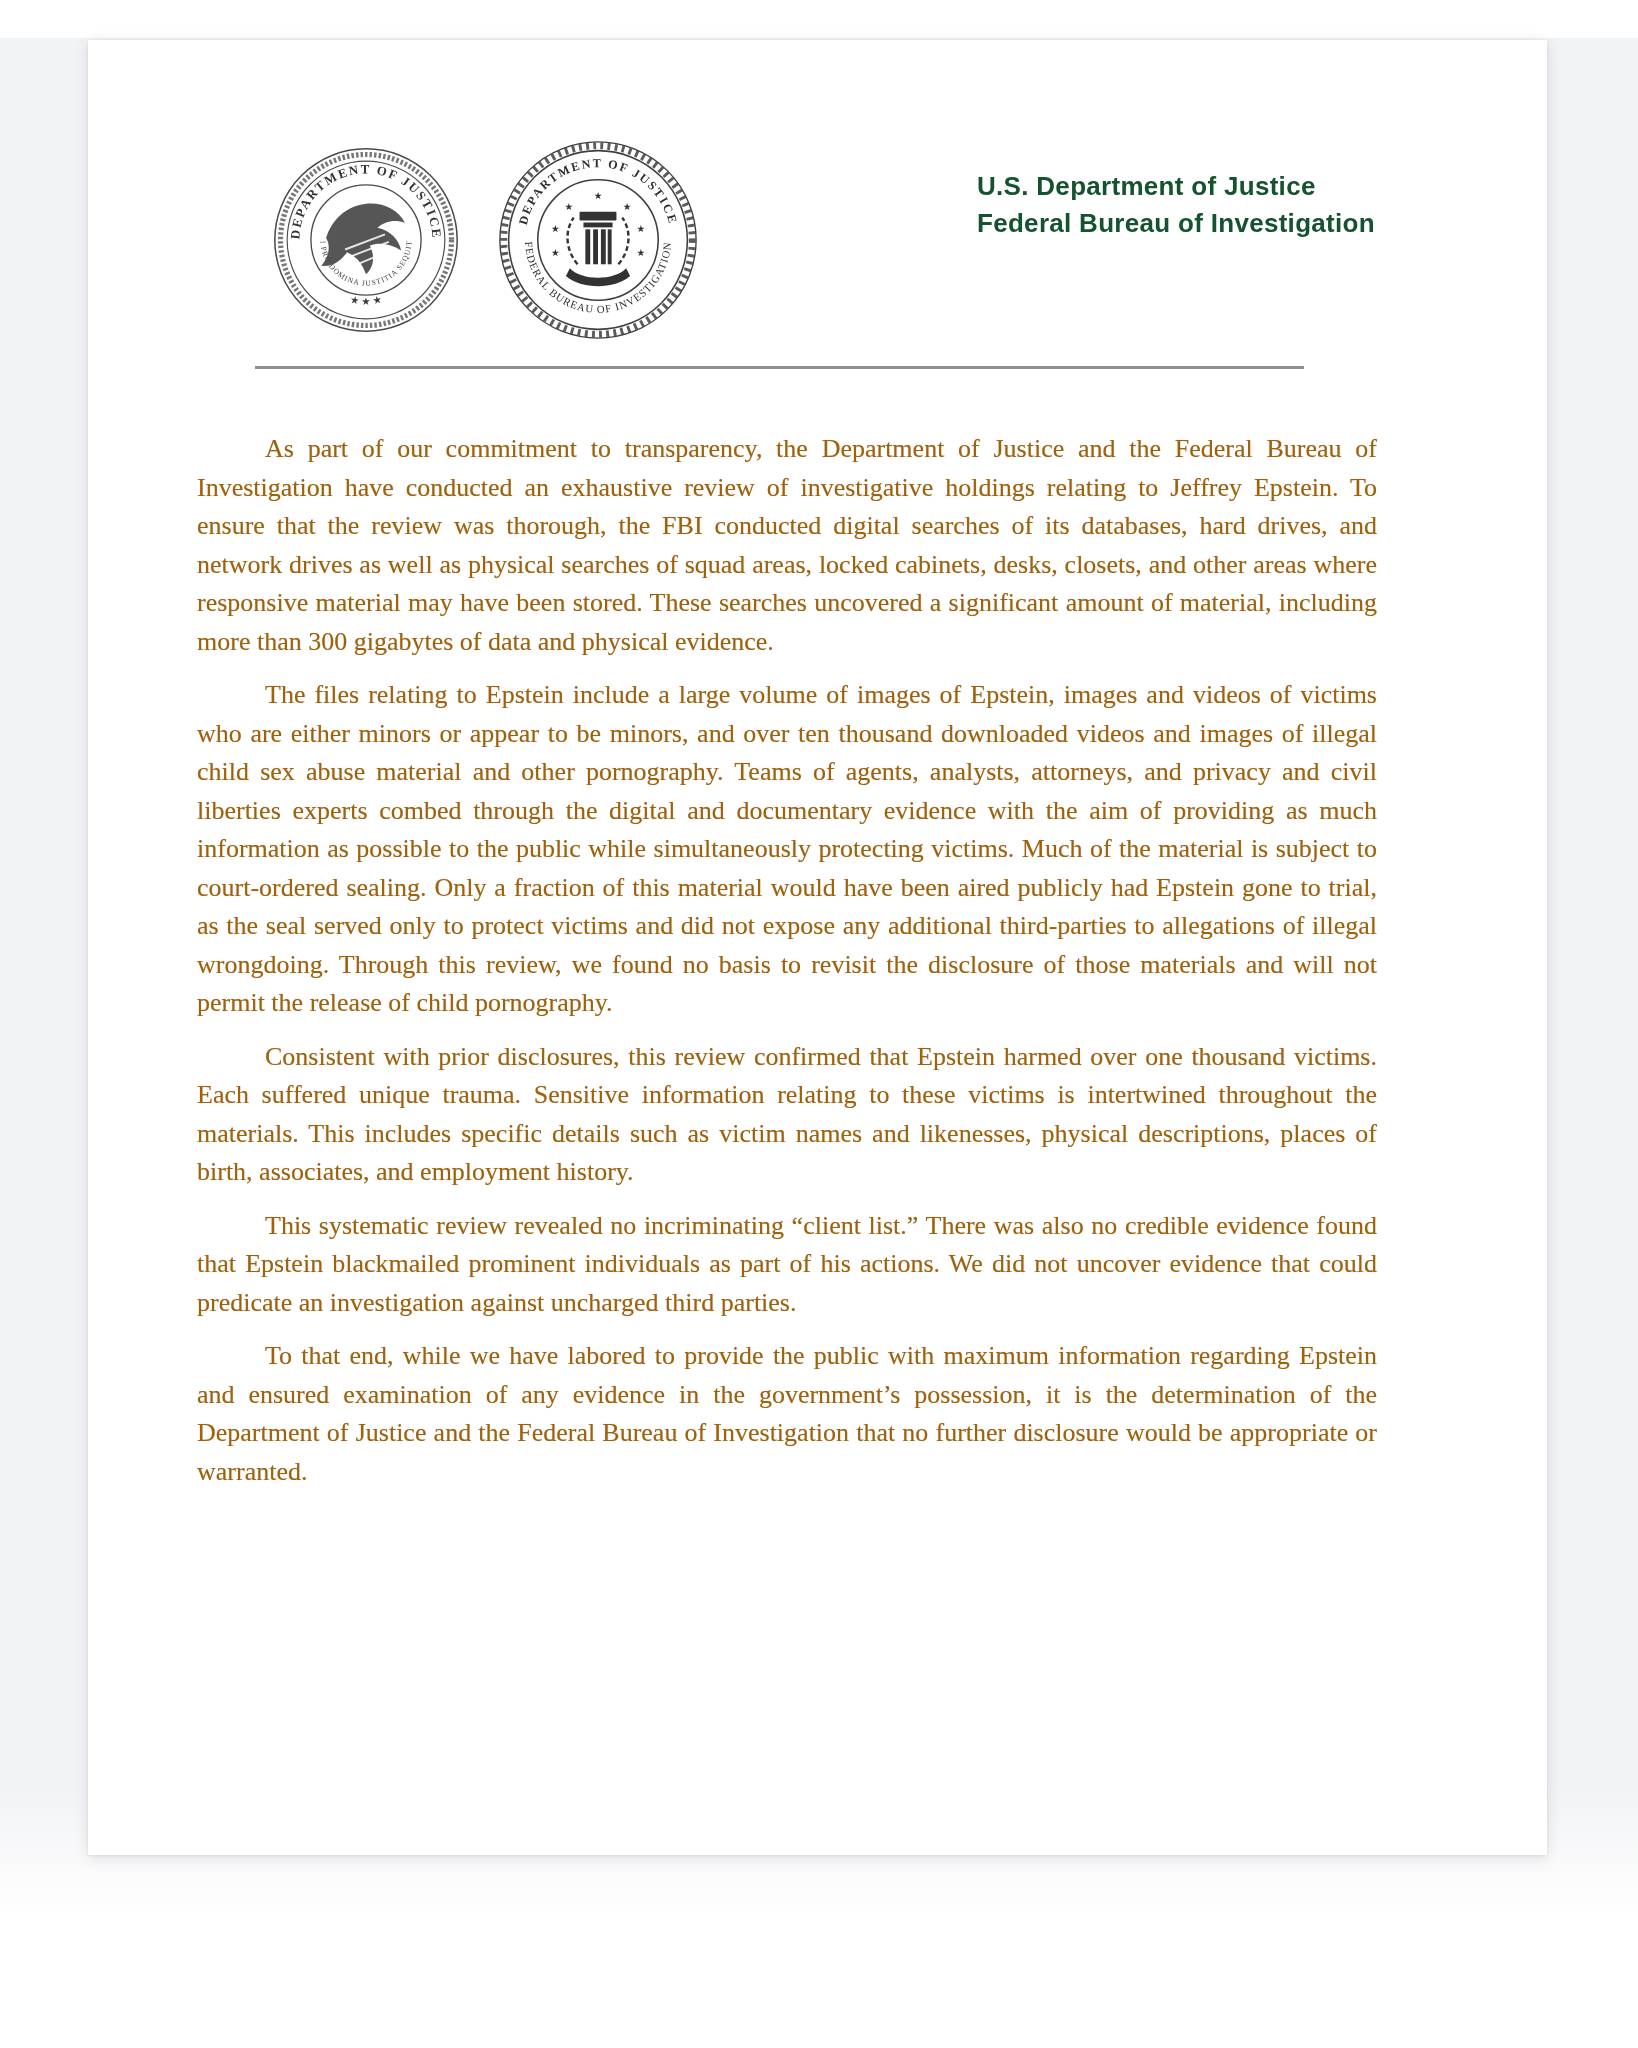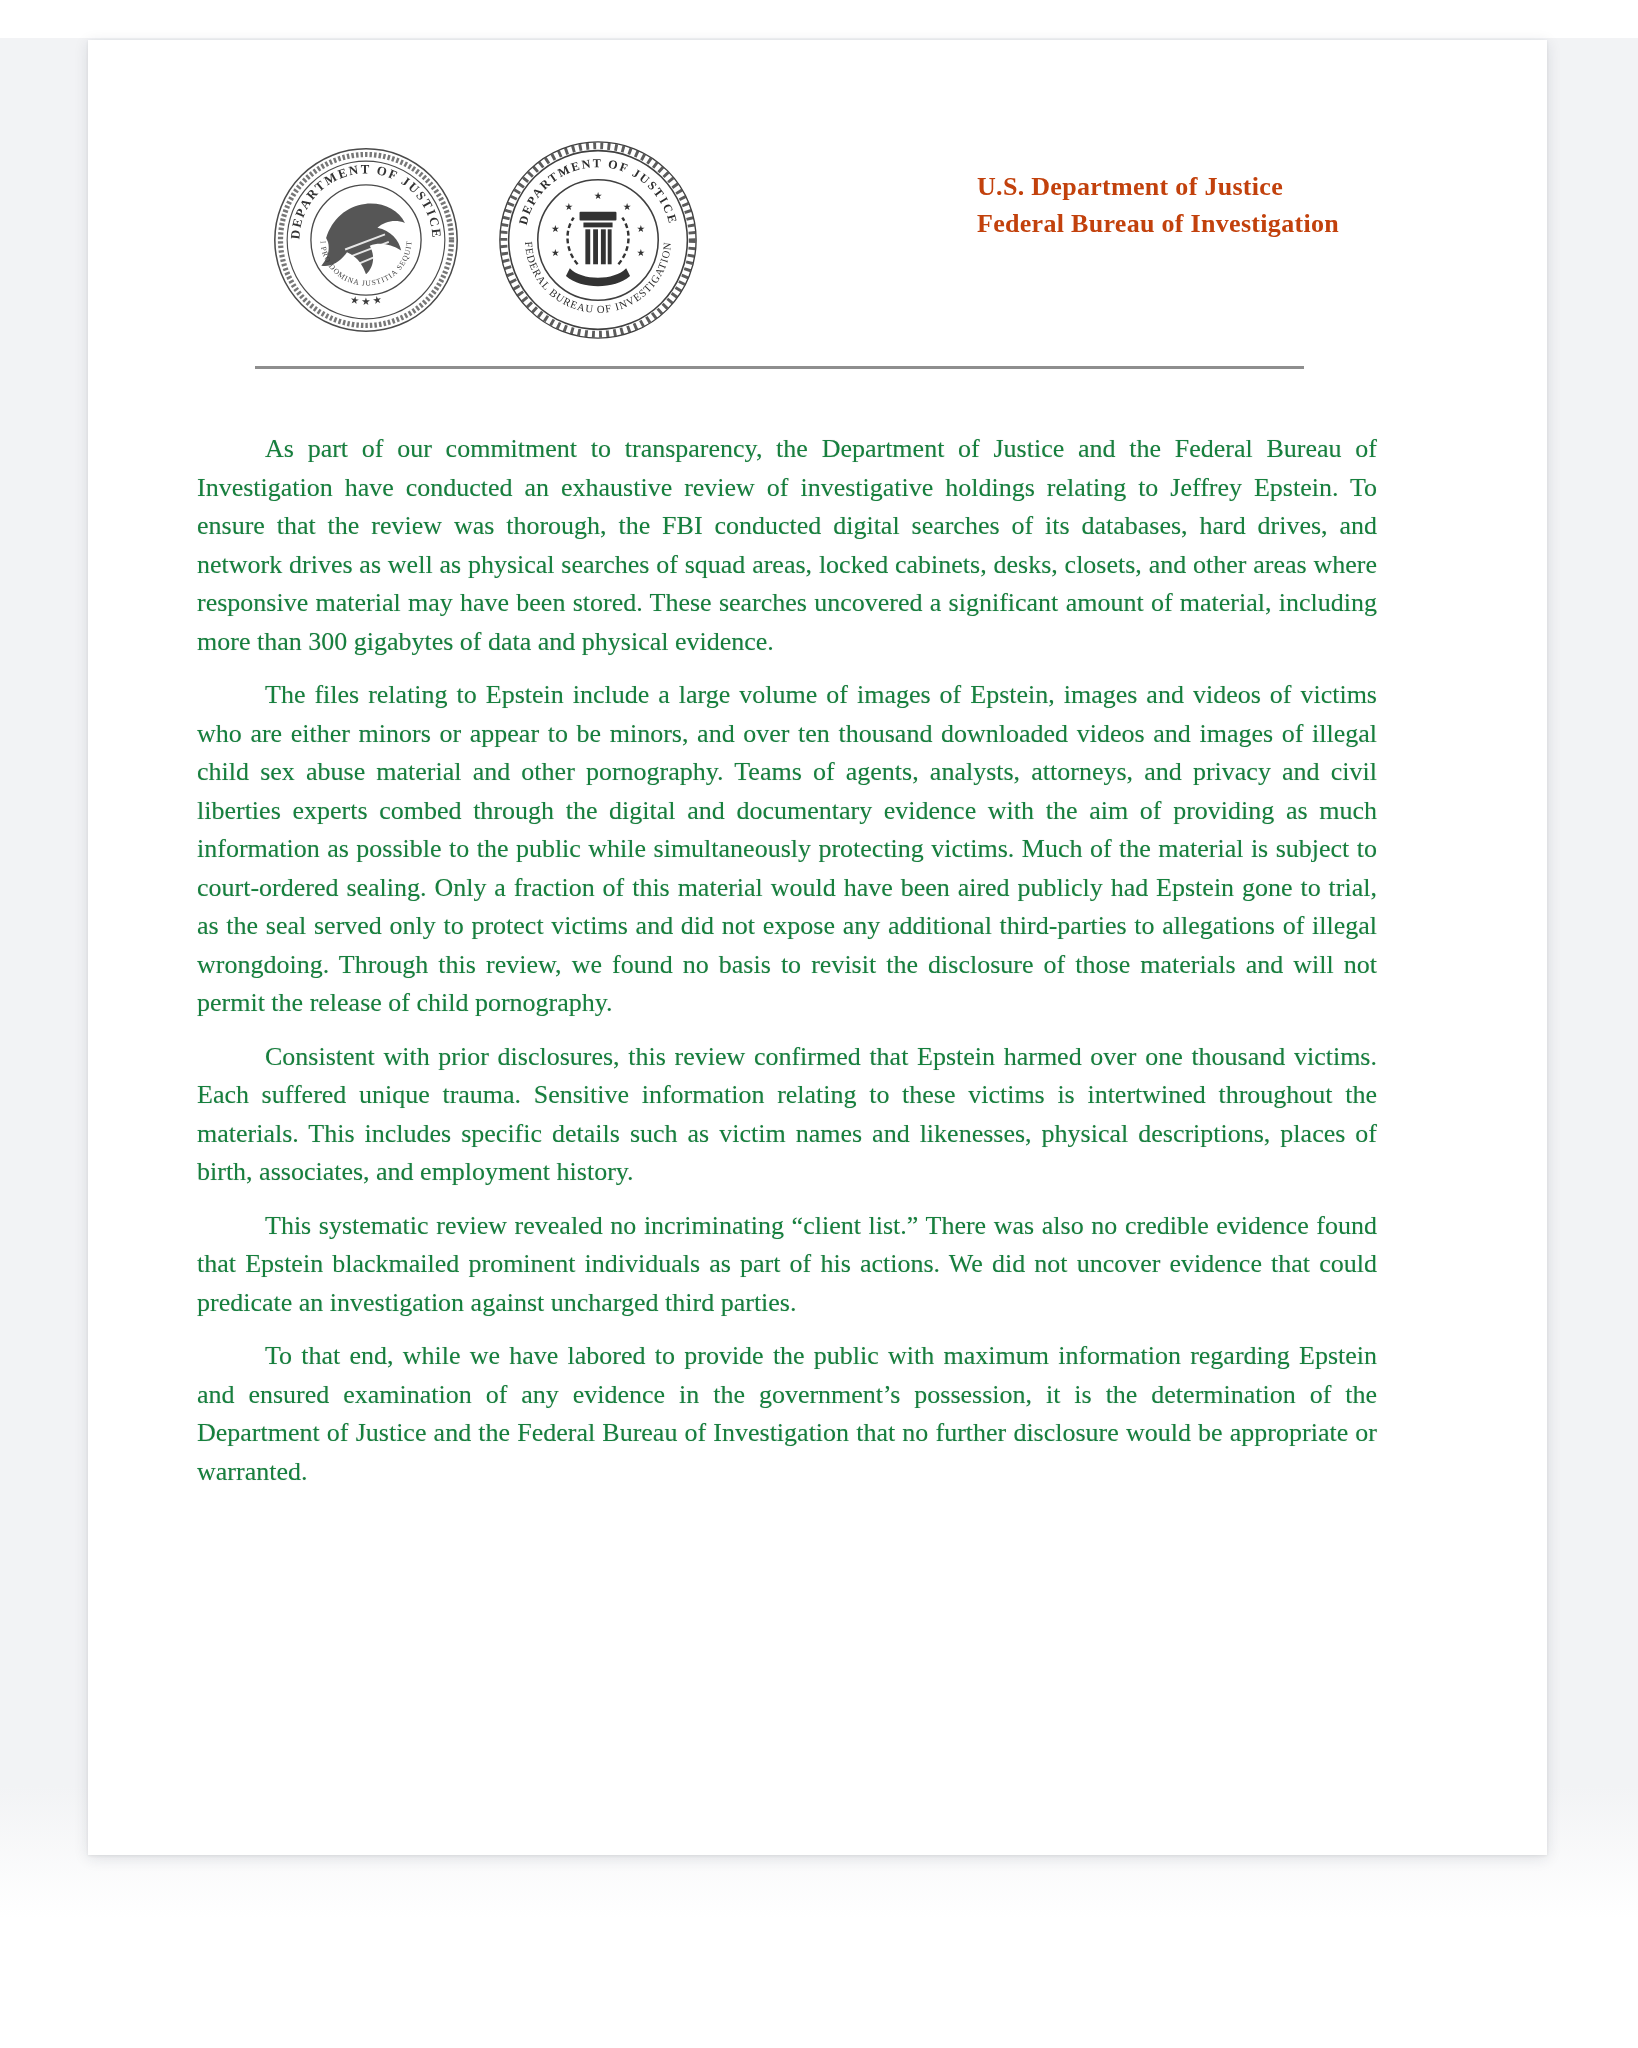--- a/index.html
+++ b/index.html
@@ -13,31 +13,31 @@
     background:linear-gradient(180deg,#f2f3f5 0%,#f2f3f5 93%,rgba(242,243,245,0) 100%);
   }
   .page{
     position:absolute;left:88px;top:40px;width:1459px;height:1815px;
     background:#ffffff;
     box-shadow:0 3px 14px rgba(25,35,55,.12),0 1px 3px rgba(0,0,0,.07);
   }
   .seal{position:absolute;}
   .header-block{
     position:absolute;left:889px;top:128px;
-    font-family:Liberation Serif, serif;
+    font-family:Liberation Sans, sans-serif;
     font-weight:bold;font-size:26px;line-height:37px;
-    color:#c2410c;letter-spacing:.3px;white-space:nowrap;
+    color:#14532d;letter-spacing:.3px;white-space:nowrap;
   }
   .rule{
     position:absolute;left:167px;top:326px;width:1049px;height:3px;
     background:#8e8e8e;
   }
   .body-text{
     position:absolute;left:109px;top:390px;width:1180px;
-    font-size:26px;line-height:38.5px;color:#15803d;
+    font-size:26px;line-height:38.5px;color:#a16207;
     text-align:justify;
     text-shadow:0 0 1px rgba(48,48,48,.28);
   }
   .para{margin:0 0 15px 0;text-indent:68px;}
   .seal text{font-family:"Liberation Serif","DejaVu Serif",serif;}
 </style>
 </head>
 <body>
 
 <div class="backdrop"></div>

